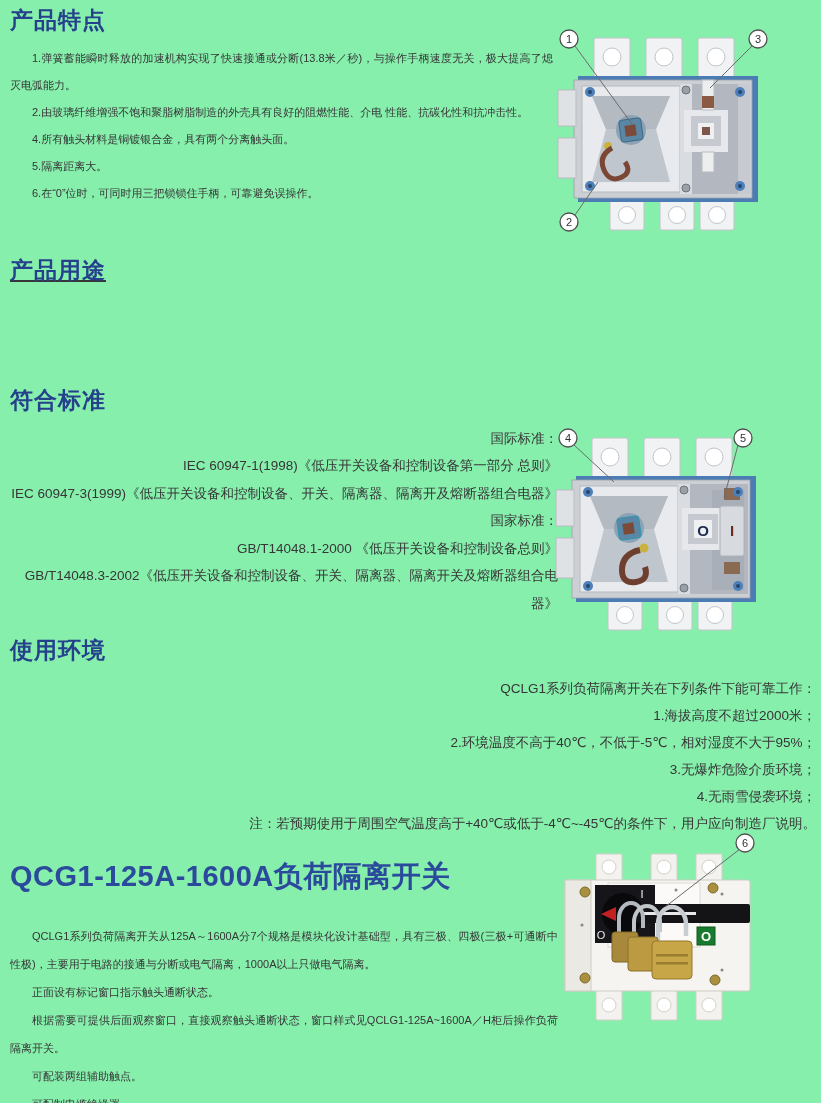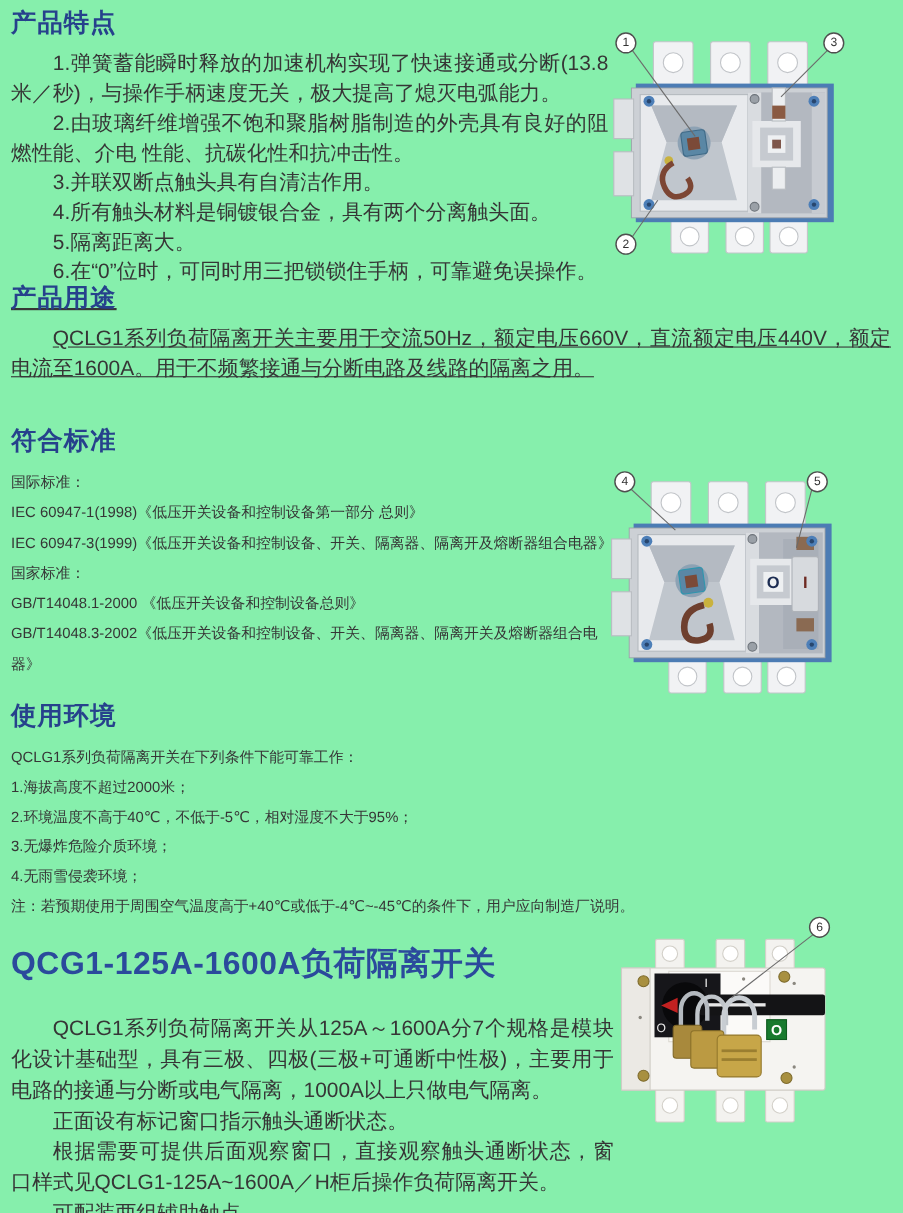--- a/index.html
+++ b/index.html
@@ -3,23 +3,23 @@
 <meta charset="utf-8">
 <style>
   html,body{margin:0;padding:0;background:#ffffff;}
   body{width:821px;height:1103px;position:relative;overflow:hidden;
        font-family:"Liberation Sans","DejaVu Sans",sans-serif;color:#363636;}
   .page{position:absolute;inset:0;background:#86efac;}
   section{position:absolute;}
   .sec-title{color:#26418c;font-size:23px;font-weight:600;letter-spacing:1px;
              margin:0 0 10px 0;line-height:1.25;}
   .sec-title.big{font-size:29px;letter-spacing:0.5px;color:#2b4a9c;margin-bottom:28px;}
-  .para{font-size:19px;line-height:27px;margin:0;color:#363636;text-align:justify;}
+  .para{font-size:11px;line-height:27px;margin:0;color:#363636;text-align:justify;}
   .indent{text-indent:2em;}
-  .line{font-size:13.5px;line-height:27px;color:#363636;}
+  .line{font-size:13.5px;line-height:27px;color:#363636;text-align:right;}
   #sec-features{left:10px;top:6px;width:543px;}
   #sec-usage{left:10px;top:256px;width:800px;text-decoration:underline;}
   #sec-standards{left:10px;top:386px;width:548px;}
   #sec-standards .line{line-height:27.5px;}
   #sec-env{left:10px;top:636px;width:806px;}
   #sec-qcg1{left:10px;top:858px;width:548px;}
   #sec-qcg1 .para{line-height:28px;}
   .figure{position:absolute;margin:0;}
   #fig1{left:552px;top:26px;width:268px;height:212px;}
   #fig2{left:552px;top:424px;width:268px;height:216px;}
@@ -31,21 +31,20 @@
 </style>
 </head>
 <body>
 
 <div class="page">
 
   <section id="sec-features">
     <h2 class="sec-title">产品特点</h2>
     <p class="para indent">1.弹簧蓄能瞬时释放的加速机构实现了快速接通或分断(13.8米／秒)，与操作手柄速度无关，极大提高了熄灭电弧能力。</p>
     <p class="para indent">2.由玻璃纤维增强不饱和聚脂树脂制造的外壳具有良好的阻燃性能、介电 性能、抗碳化性和抗冲击性。</p>
-    <p class="para indent">3.并联双断点触头具有自清洁作用。</p>
     <p class="para indent">4.所有触头材料是铜镀银合金，具有两个分离触头面。</p>
     <p class="para indent">5.隔离距离大。</p>
     <p class="para indent">6.在“0”位时，可同时用三把锁锁住手柄，可靠避免误操作。</p>
   </section>
 
   <figure class="figure" id="fig1">
     <svg viewBox="0 0 268 212">
 
       <g>
         <rect x="42" y="12" width="36" height="44" rx="2" fill="#f1f2f4" stroke="#c2c5c9"></rect>
@@ -129,21 +128,20 @@
       <g>
         <line class="leader" x1="23" y1="189" x2="46" y2="156"></line>
         <circle class="callout-circle" cx="17" cy="196" r="9"></circle>
         <text class="callout-num" x="17" y="196" text-anchor="middle" dominant-baseline="central">2</text>
       </g>
     </svg>
   </figure>
 
   <section id="sec-usage">
     <h2 class="sec-title">产品用途</h2>
-    <p class="para indent">QCLG1系列负荷隔离开关主要用于交流50Hz，额定电压660V，直流额定电压440V，额定电流至1600A。用于不频繁接通与分断电路及线路的隔离之用。</p>
   </section>
 
   <section id="sec-standards">
     <h2 class="sec-title">符合标准</h2>
     <div class="line">国际标准：</div>
     <div class="line">IEC 60947-1(1998)《低压开关设备和控制设备第一部分 总则》</div>
     <div class="line">IEC 60947-3(1999)《低压开关设备和控制设备、开关、隔离器、隔离开及熔断器组合电器》</div>
     <div class="line">国家标准：</div>
     <div class="line">GB/T14048.1-2000 《低压开关设备和控制设备总则》</div>
     <div class="line">GB/T14048.3-2002《低压开关设备和控制设备、开关、隔离器、隔离开关及熔断器组合电器》</div>

